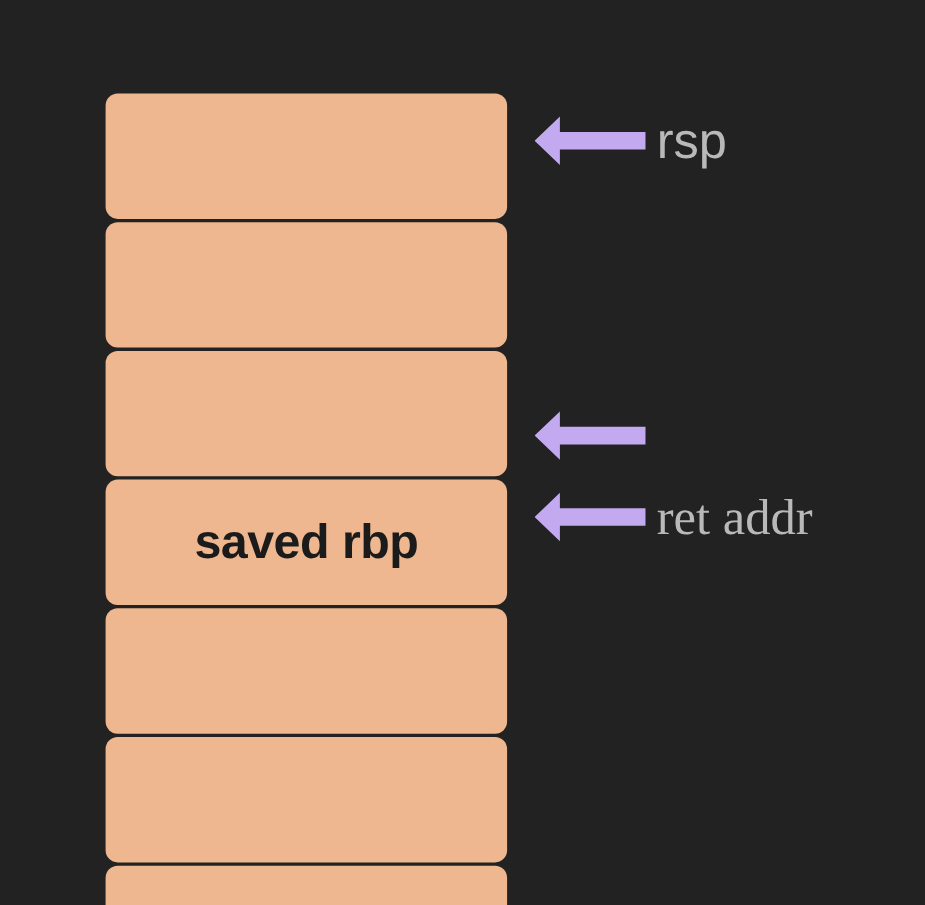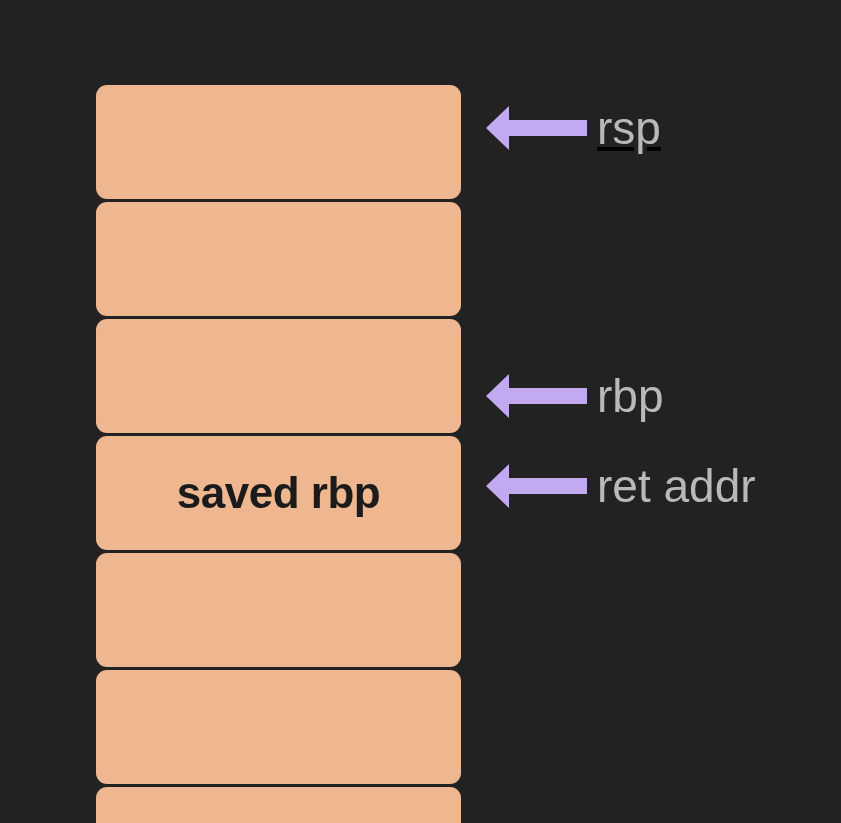--- a/index.html
+++ b/index.html
@@ -54,23 +54,23 @@
     white-space: nowrap;
   }
   
   .annotation {
     position: absolute;
     left: 486px;
     height: 46px;
     display: flex;
     align-items: center;
   }
-  .annotation.ann-rsp      { top: 105px; text-decoration: underline; }
+  .annotation.ann-rsp      { top: 105px; }
   .annotation.ann-rbp      { top: 373px; }
-  .annotation.ann-retaddr  { top: 463px; }
+  .annotation.ann-retaddr  { top: 447px; font-family: Liberation Serif, serif; }
 
   .arrow-left {
     width: 101px;
     height: 46px;
     flex: none;
     display: block;
   }
   .annotation-text {
     font-size: 46px;
     font-weight: normal;
@@ -113,21 +113,20 @@
     <svg class="arrow-left" viewBox="0 0 101 46">
       <path d="M 0 23 L 23 1 L 23 15 L 101 15 L 101 31 L 23 31 L 23 45 Z" fill="#c3a9f0"></path>
     </svg>
     <span class="annotation-text">rsp</span>
   </div>
 
   <div class="annotation ann-rbp">
     <svg class="arrow-left" viewBox="0 0 101 46">
       <path d="M 0 23 L 23 1 L 23 15 L 101 15 L 101 31 L 23 31 L 23 45 Z" fill="#c3a9f0"></path>
     </svg>
-    <span class="annotation-text">rbp</span>
   </div>
 
   <div class="annotation ann-retaddr">
     <svg class="arrow-left" viewBox="0 0 101 46">
       <path d="M 0 23 L 23 1 L 23 15 L 101 15 L 101 31 L 23 31 L 23 45 Z" fill="#c3a9f0"></path>
     </svg>
     <span class="annotation-text">ret addr</span>
   </div>
 
 </div>

